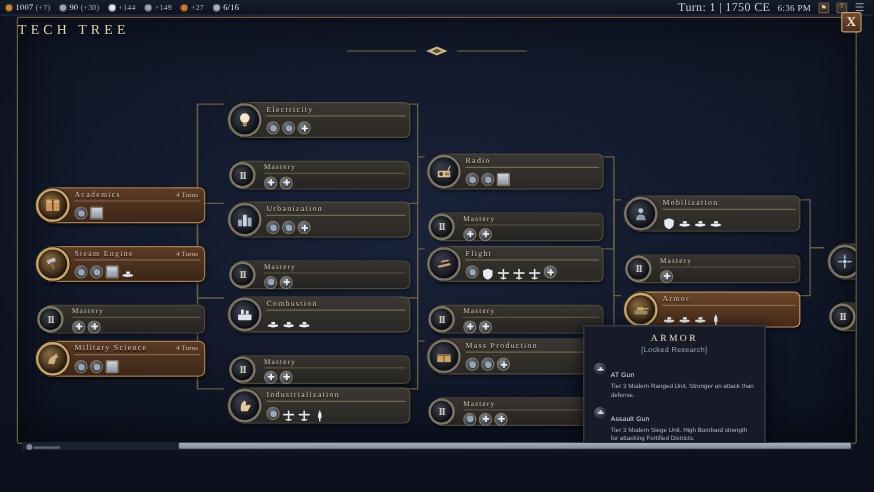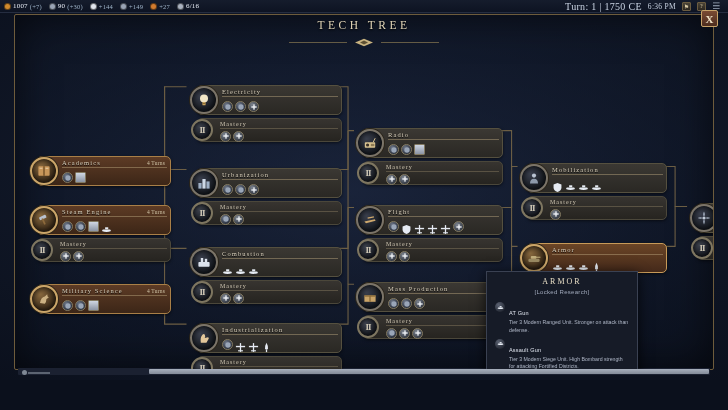--- a/index.html
+++ b/index.html
@@ -52,21 +52,20 @@
     border: 1px solid #6e5c3c;
     border-radius: 2px;
     background:
       radial-gradient(ellipse 560px 260px at 48% 50%, rgba(34,46,74,.55) 0%, rgba(18,26,44,.5) 55%, rgba(10,15,26,.7) 100%),
       linear-gradient(#121a2c, #0c1220);
     box-shadow: inset 0 0 40px rgba(0,0,0,.6);
     overflow: hidden;
   }
   #title {
     position: absolute; top: 4px; left: 0; width: 100%;
-    text-align: center;
     font-size: 11.5px; letter-spacing: 3.5px;
     color: #e2d6b8;
     text-shadow: 0 1px 2px #000;
   }
   #titlerule {
     position: absolute; top: 23px; left: 50%; transform: translateX(-50%);
     width: 150px; height: 9px;
   }
   #closebtn {
     position: absolute; top: 10px; right: 10px;
@@ -144,21 +143,21 @@
     display: flex; align-items: center; justify-content: center;
   }
   .ub svg { width: 8px; height: 8px; }
   .ub.plus {
     background: radial-gradient(circle at 35% 30%, #7d848f, #353b46 72%);
   }
   .ub.sq { border-radius: 1px; background: linear-gradient(#cfd6e2,#8b94a4); }
 
   
   .mastery {
-    position: relative; height: 24px; margin-top: 3px;
+    position: relative; height: 24px; margin-top: 19px;
     border-radius: 5px;
     background: linear-gradient(#373430, #262420);
     border: 1px solid #4b473a;
     box-shadow: 0 1px 3px rgba(0,0,0,.55);
   }
   .mastery .hdr {
     position: absolute; left: 22px; right: 3px; top: 1px; height: 9px;
     border-bottom: 1px solid rgba(190,170,130,.3);
     display: flex; align-items: center;
   }

